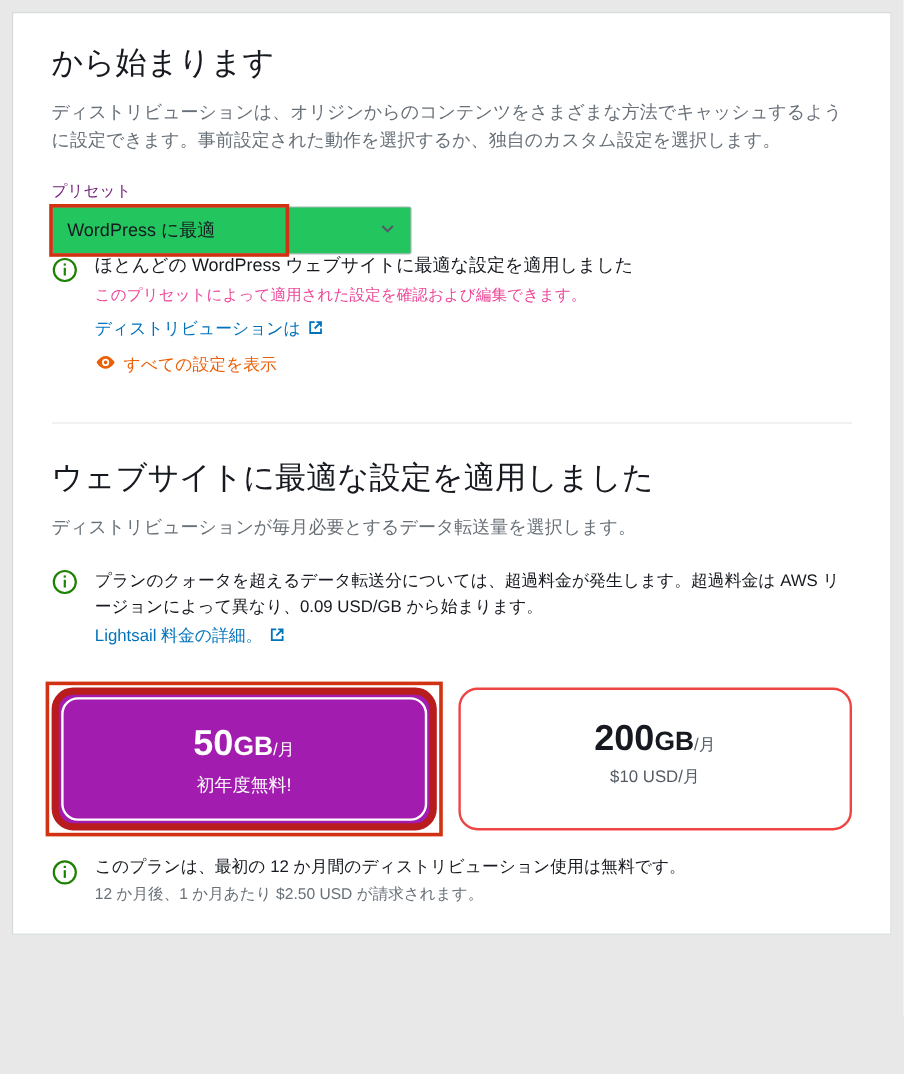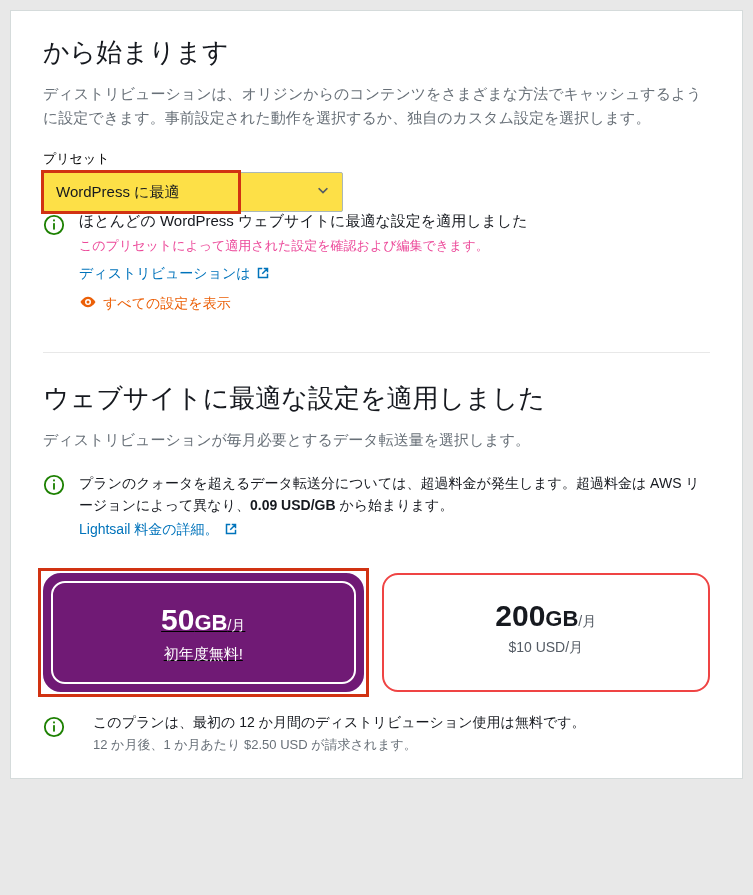--- a/index.html
+++ b/index.html
@@ -21,33 +21,33 @@
       margin-bottom: 12px;
     }
     .section-desc {
       font-size: 15px;
       color: #687078;
       line-height: 1.6;
       margin-bottom: 20px;
     }
     .field-label {
       font-size: 13px;
-      color: #000000;
+      color: #701a75;
       margin-bottom: 4px;
     }
     .select-wrapper {
       position: relative;
       display: inline-block;
     }
     .select-box {
       width: 300px;
       height: 40px;
       border: 1px solid #aab7b8;
       border-radius: 2px;
-      background: #fde047;
+      background: #22c55e;
       padding: 0 12px;
       display: flex;
       align-items: center;
       justify-content: space-between;
       cursor: pointer;
     }
     .select-highlight {
       position: absolute;
       top: -2px;
       left: -2px;
@@ -96,26 +96,25 @@
     .plan-card {
       flex: 1;
       border: 2px solid #ef4444;
       border-radius: 16px;
       padding: 24px 8px;
       text-align: center;
       cursor: pointer;
       background: #fff;
     }
     .plan-card.selected {
-      background: #701a75;
-      border: 6px solid #701a75;
+      background: #a21caf;
+      border: 6px solid #b91c1c;
       border-radius: 18px;
       padding: 0;
       position: relative;
-      text-decoration: underline;
     }
     .selected-inner {
       border: 2px solid #fff;
       border-radius: 14px;
       margin: 2px;
       padding: 20px 8px 18px;
     }
     .selected-highlight {
       position: absolute;
       top: -11px; left: -11px; right: -11px; bottom: -11px;
@@ -136,25 +135,25 @@
     .plan-card.selected .price-line { color: #fff; }
     .plan-card.selected .gb-big { font-size: 30px; }
     .plan-card.selected .price-line { font-size: 15px; margin-top: 8px; }
     .quota-info {
       display: flex;
       align-items: flex-start;
       gap: 14px;
       margin-top: 4px;
     }
     .quota-text { font-size: 14px; color: #16191f; line-height: 1.6; }
-    .quota-text strong { font-weight: 700; }
+    .quota-text strong { font-weight: 400; }
     .plan-footer {
       display: flex;
       align-items: flex-start;
-      gap: 28px;
+      gap: 14px;
       margin-top: 22px;
     }
     .plan-footer-text { font-size: 14px; color: #16191f; }
     .plan-footer-sub { font-size: 13px; color: #687078; margin-top: 4px;}
     .external-icon { display: inline-block; vertical-align: middle; }
     .eye-icon { flex-shrink: 0; }
   </style>
 </head>
 <body>
 

